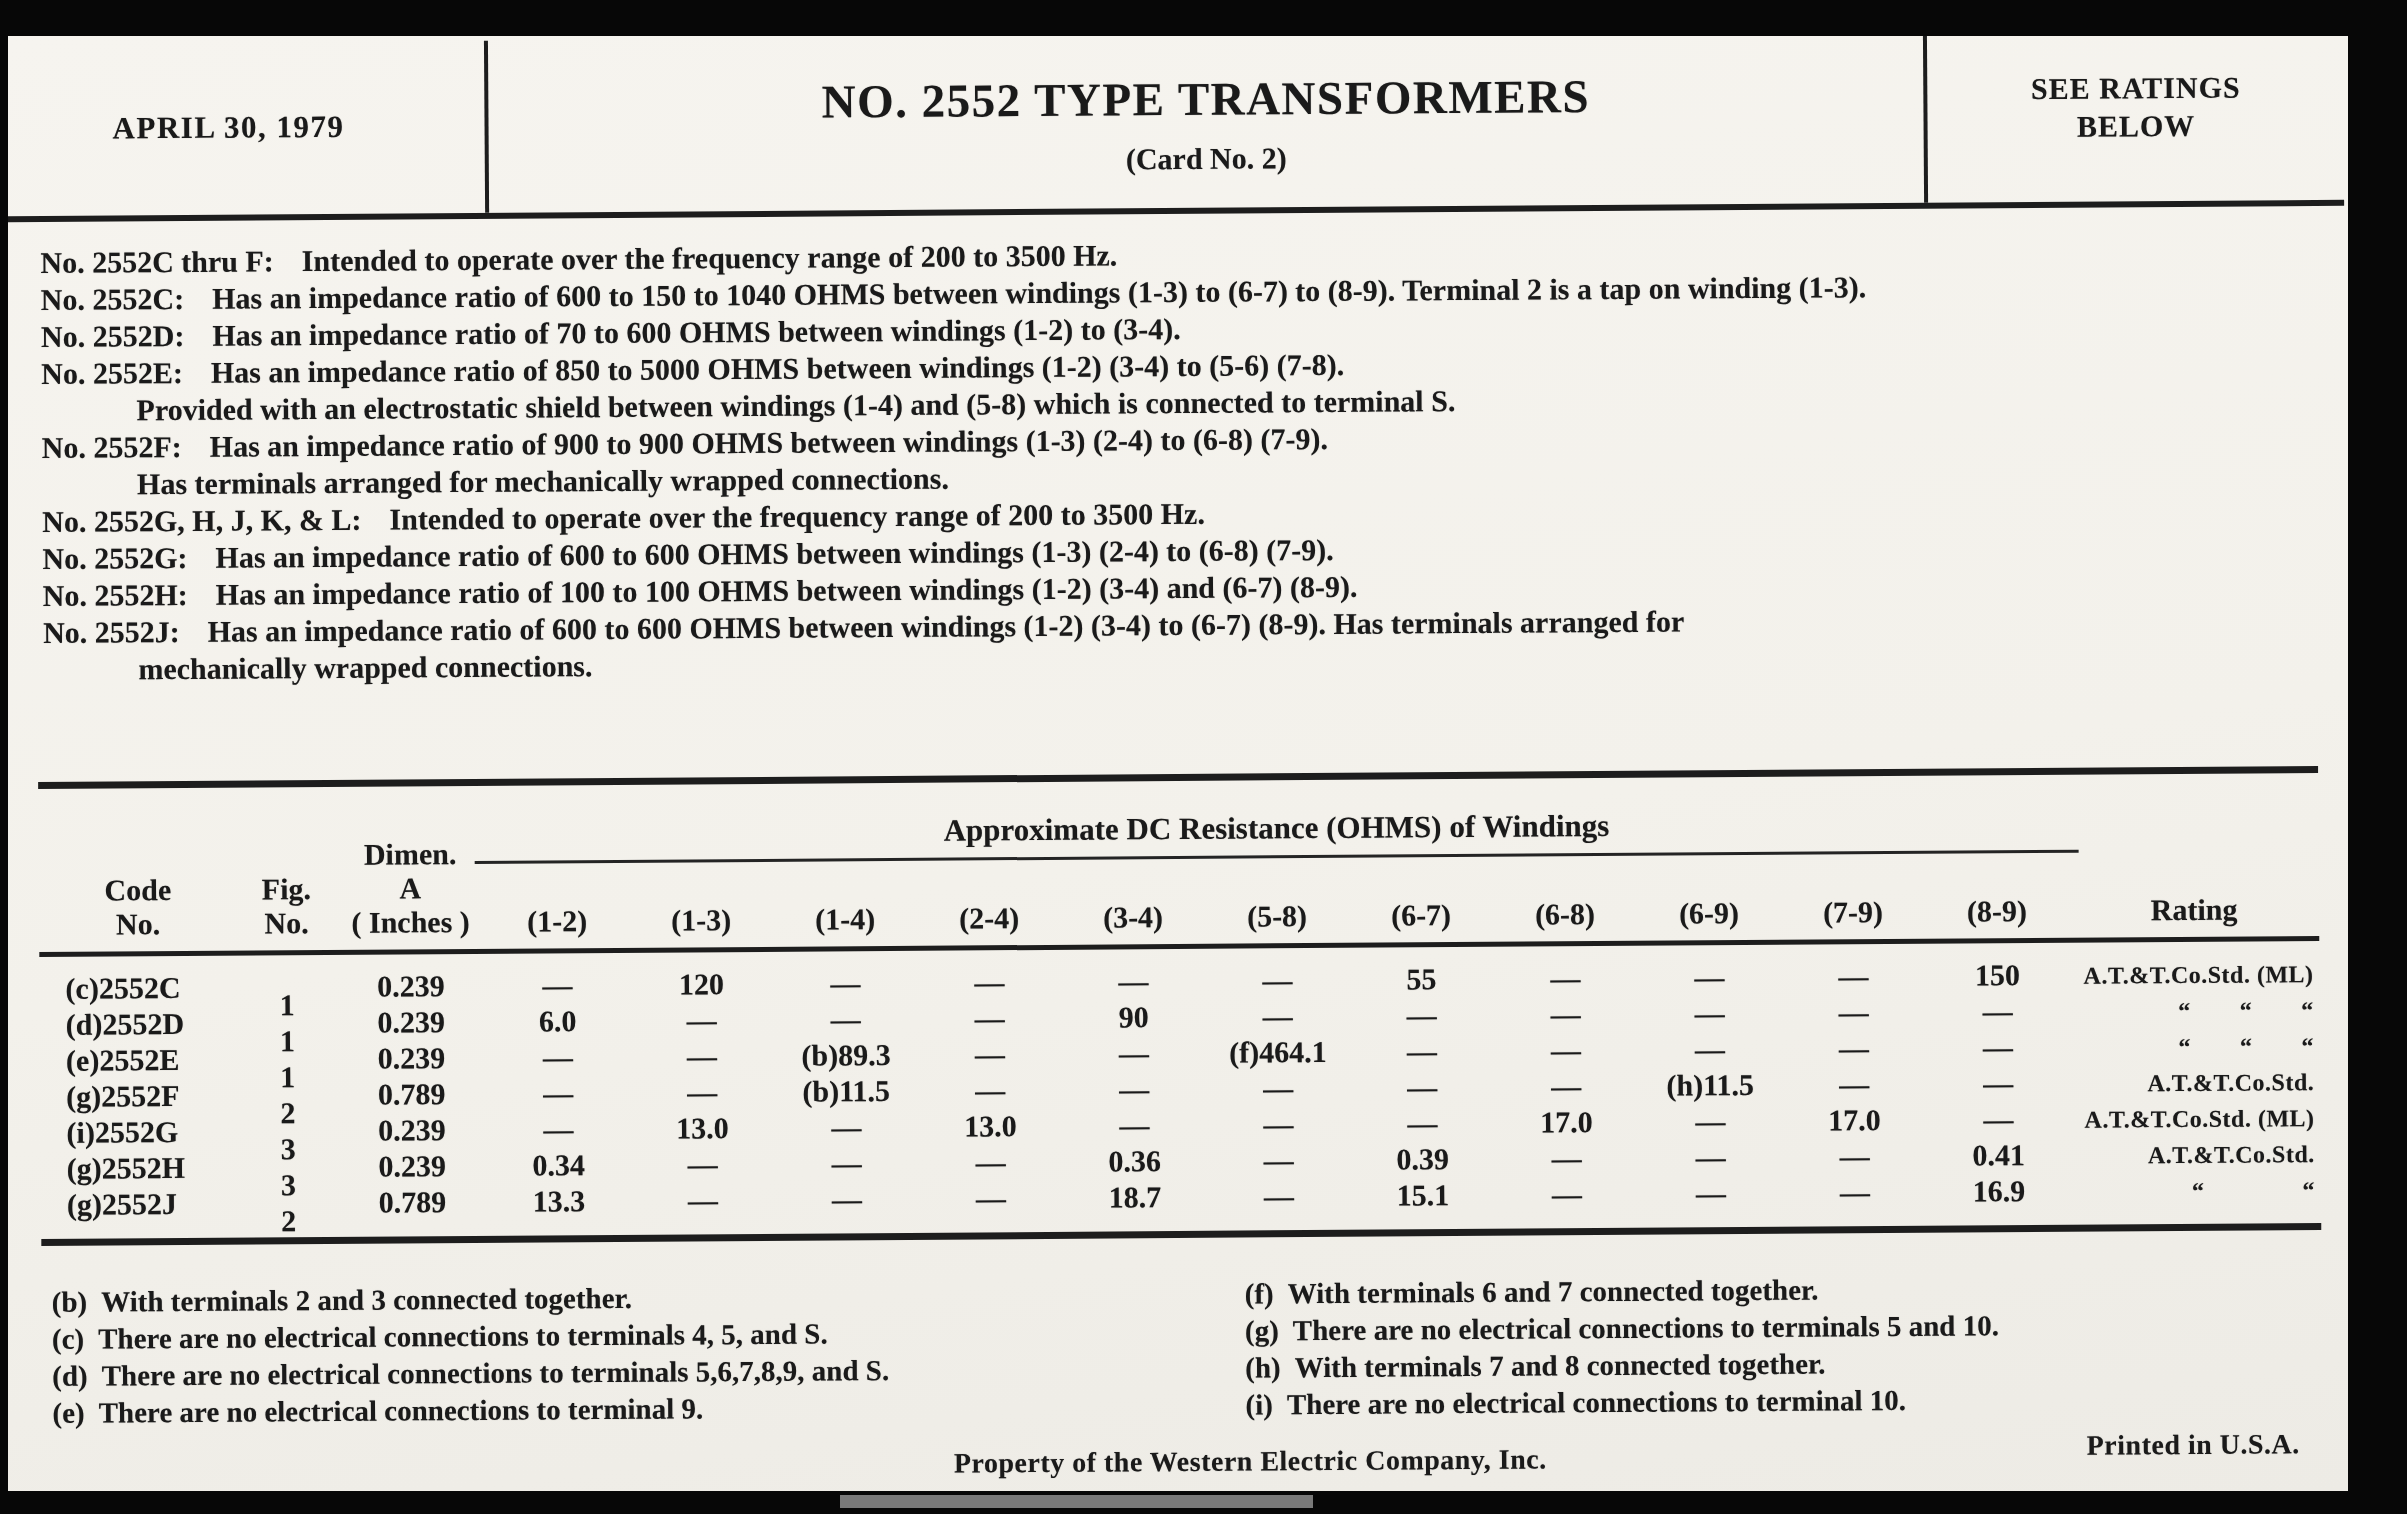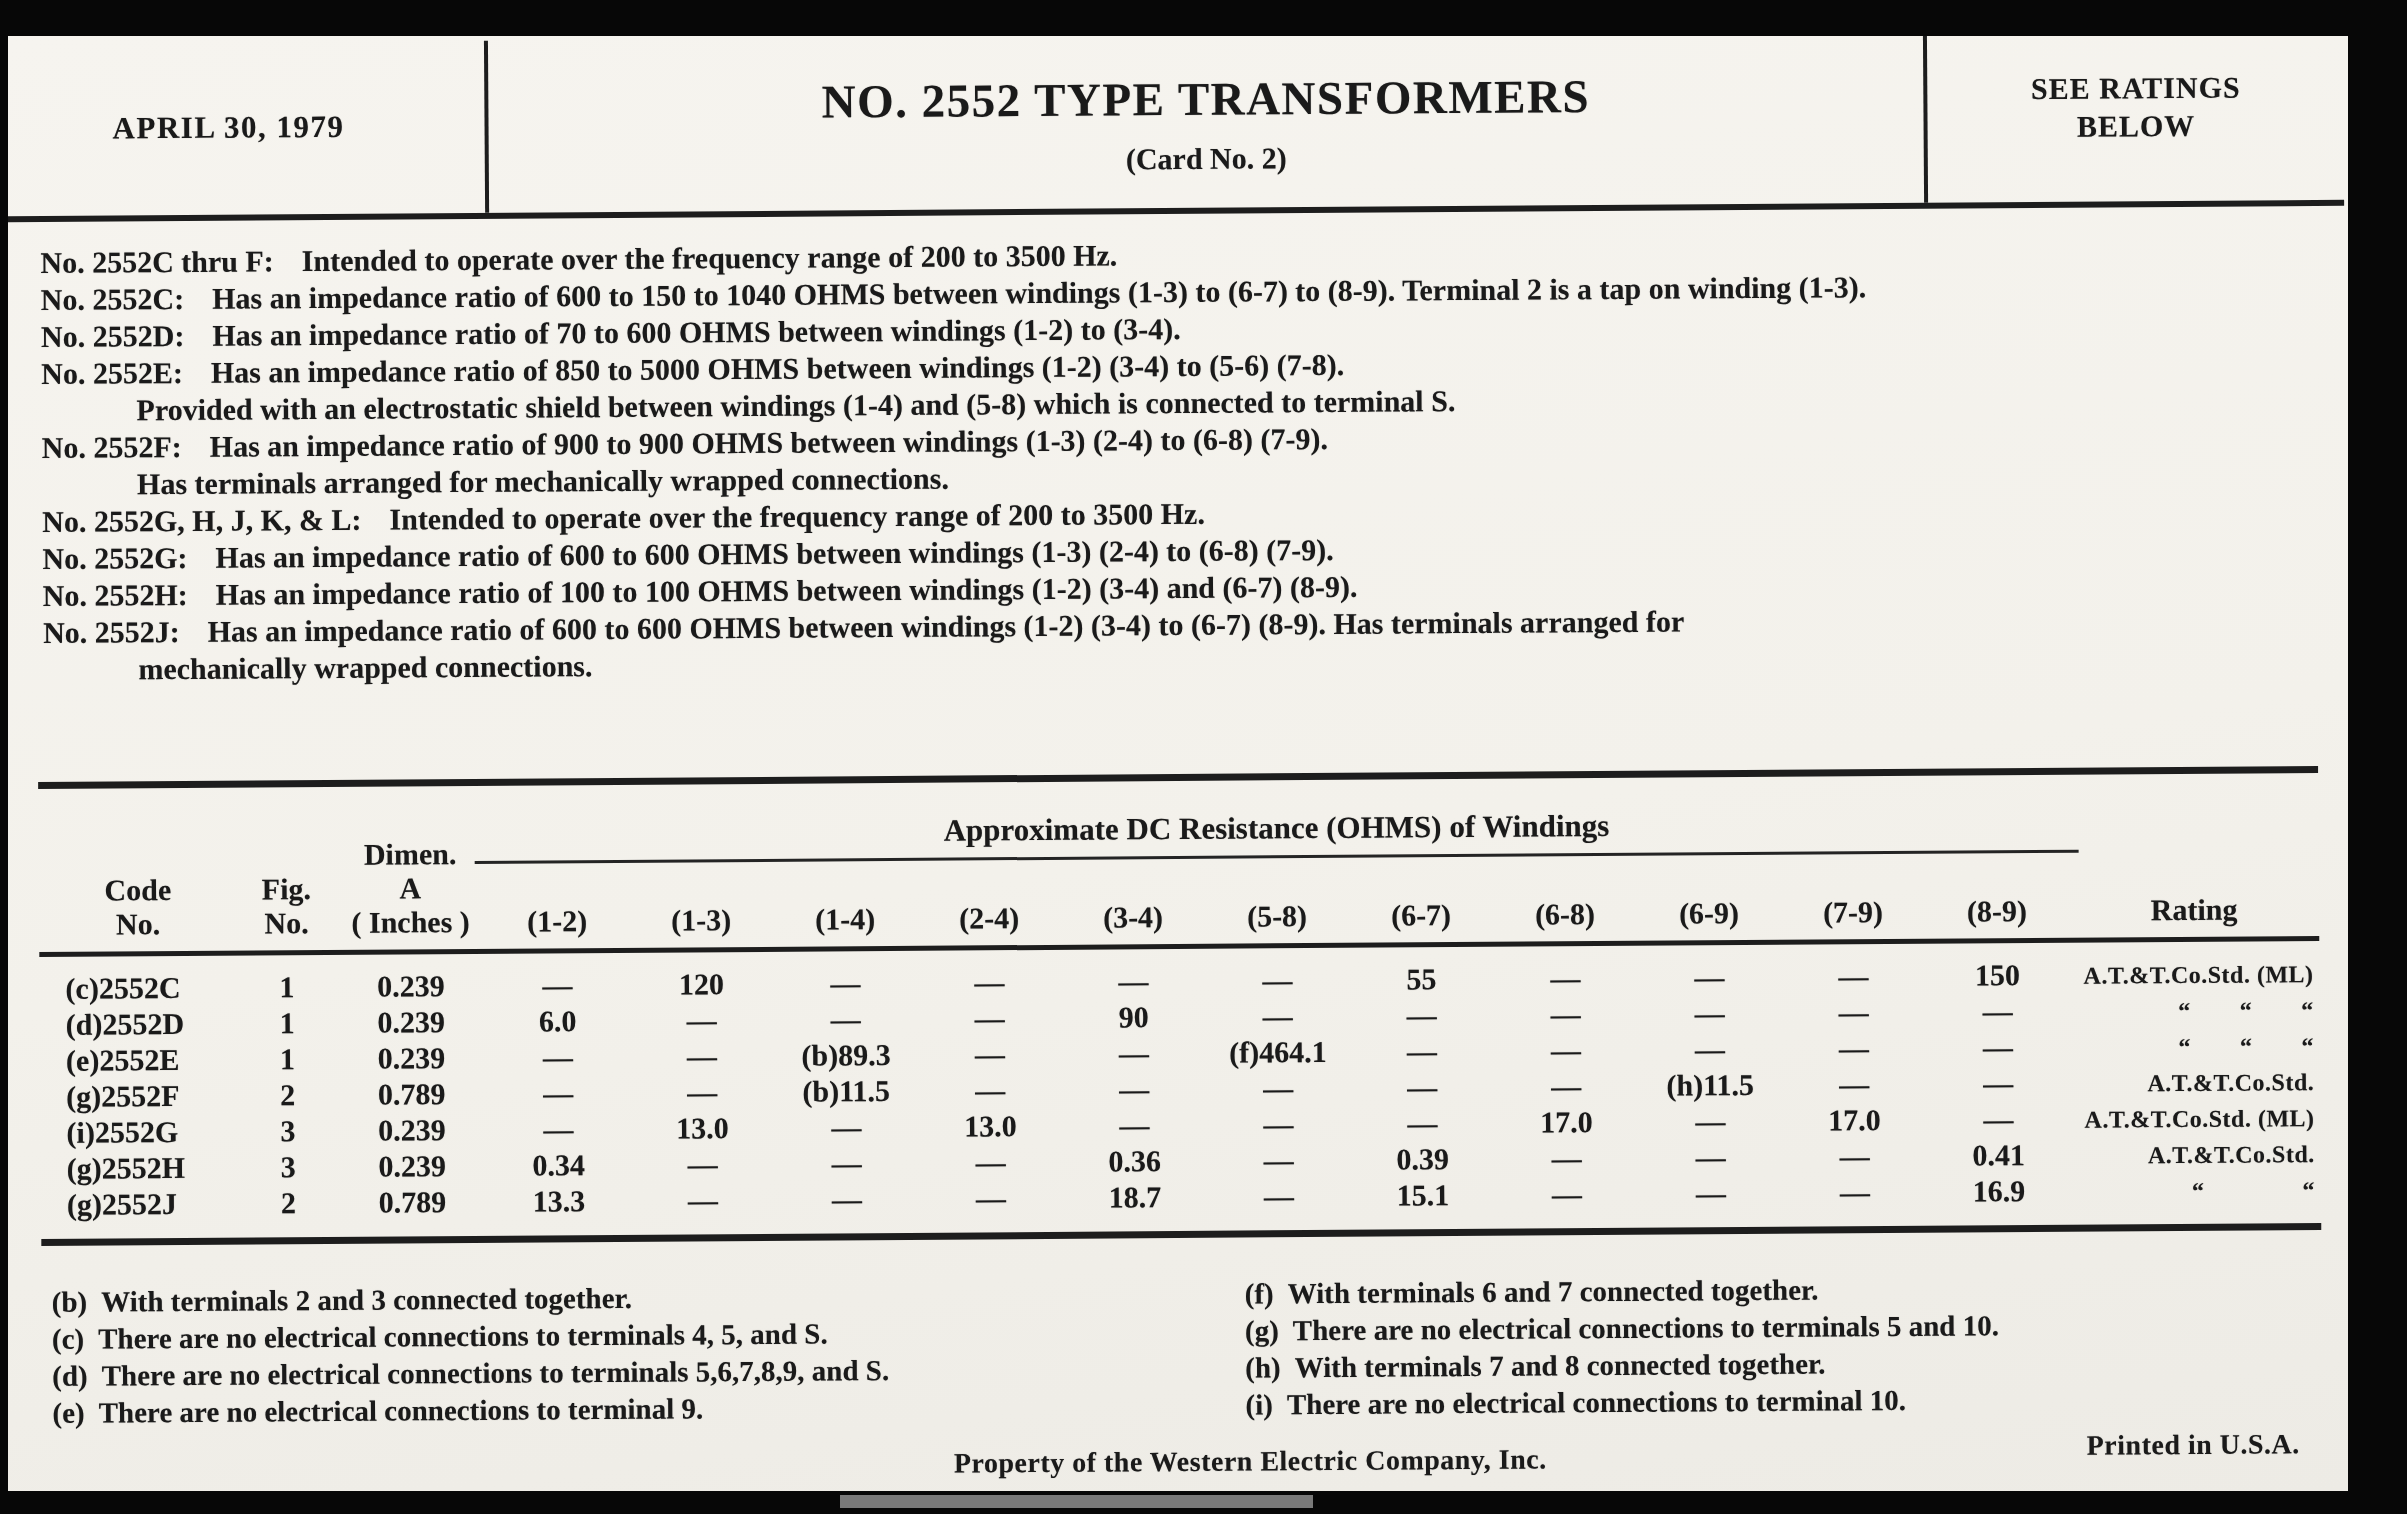--- a/index.html
+++ b/index.html
@@ -30,21 +30,21 @@
   .desc-label{margin-right:28px;}
 
   
   .tbl{margin:94px 30px 0 30px;border-top:7px solid #1d1d1d;border-bottom:7px solid #1d1d1d;}
   .thead{position:relative;height:163px;border-bottom:5px solid #1d1d1d;}
   .span-block{position:absolute;left:436px;width:1604px;top:30px;text-align:center;
               font-size:31px;padding-bottom:9px;border-bottom:3px solid #242424;}
   .head-cols{position:absolute;left:0;right:0;bottom:10px;display:flex;align-items:flex-end;
              font-size:30px;line-height:34px;text-align:center;}
   .c-code{width:198px;}
-  .c-fig{width:99px;}
+  .c-fig{width:99px;margin-top:18px;}
   .c-dim{width:149px;}
   .c-w{width:144px;}
   .c-rate{flex:1;}
   .hc.c-rate{text-align:center;}
   .tbody{padding:14px 0 16px 0;}
   .trow{display:flex;height:36px;line-height:36px;font-size:30px;text-align:center;}
   .trow .c-code{text-align:left;padding-left:26px;width:172px;}
   .trow .c-rate{text-align:right;padding-right:6px;font-size:24px;letter-spacing:0.5px;line-height:38px;}
 
   

